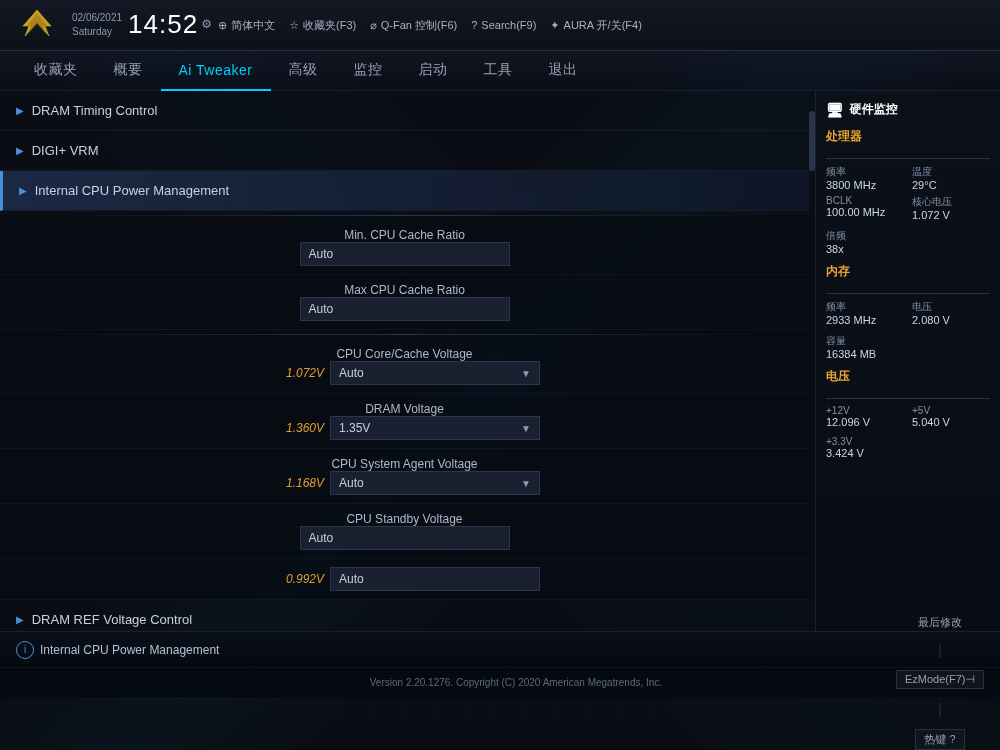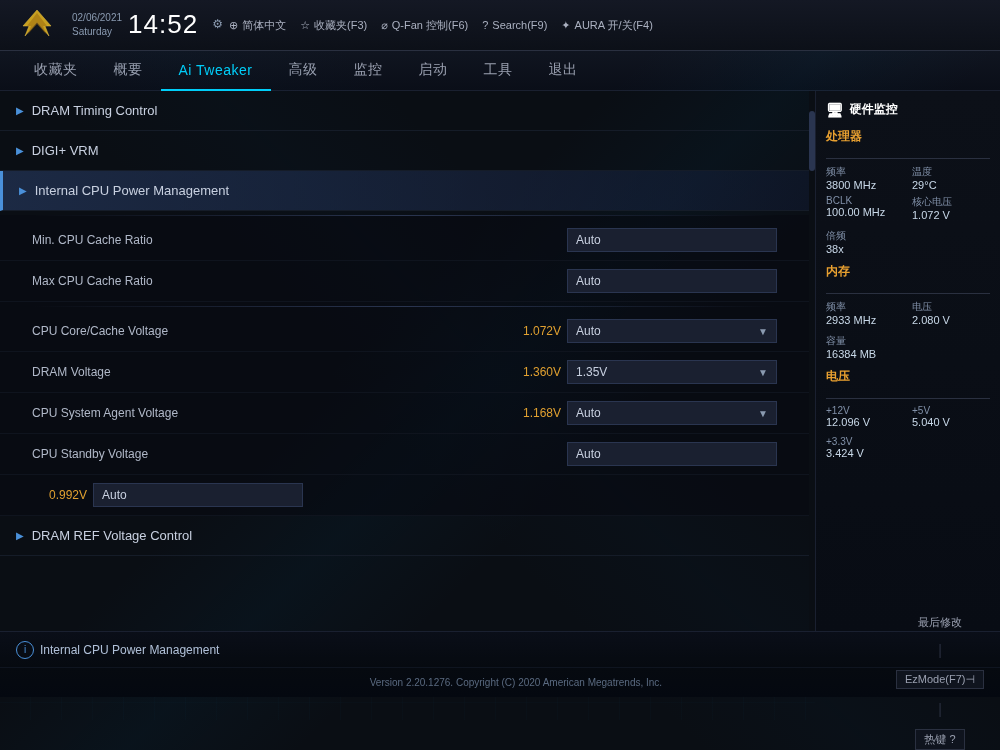--- a/index.html
+++ b/index.html
@@ -168,20 +168,21 @@
     .content-area {
       background: rgba(5,8,15,0.5);
     }
 
     .param-row {
       display: flex;
       align-items: center;
       padding: 8px 32px;
       border-bottom: 1px solid #0f141e;
       min-height: 36px;
+      flex-direction: column;
     }
 
     .param-label {
       flex: 1;
       color: #b0b8c8;
       font-size: 12px;
     }
 
     .separator-line {
       height: 1px;
@@ -194,20 +195,21 @@
       display: flex;
       align-items: center;
       gap: 6px;
     }
 
     .current-val {
       color: #e0a030;
       font-size: 12px;
       min-width: 55px;
       text-align: right;
+      font-style: italic;
     }
 
     .dropdown-box {
       background: #1a2030;
       border: 1px solid #2a3550;
       color: #c8d0e0;
       padding: 4px 8px;
       width: 210px;
       font-size: 12px;
       display: flex;
@@ -424,21 +426,21 @@
         <path d="M22 2 L8 18 L14 18 L10 28 L22 14 L34 28 L30 18 L36 18 Z" fill="#c8a020" stroke="#e8c040" stroke-width="0.5"></path>
         <path d="M22 5 L12 18 L16 18 L13 26 L22 16 L31 26 L28 18 L32 18 Z" fill="#a07010" opacity="0.6"></path>
       </svg>
     </div>
 
     <div class="datetime-area">
       <div>
         <div class="date-text" style="white-space:pre-line; line-height:1.4; font-size:10px;">02/06/2021
 Saturday</div>
       </div>
-      <div style="display:flex;align-items:center;gap:14px;">
+      <div style="display:flex;align-items:center;gap:3px;">
         <span class="time-text">14:52</span>
         <span class="settings-icon-small">⚙</span>
       </div>
     </div>
 
     <div class="header-tools">
       <div class="header-tool-item">
         <span>⊕</span>
         <span>简体中文</span>
       </div>

